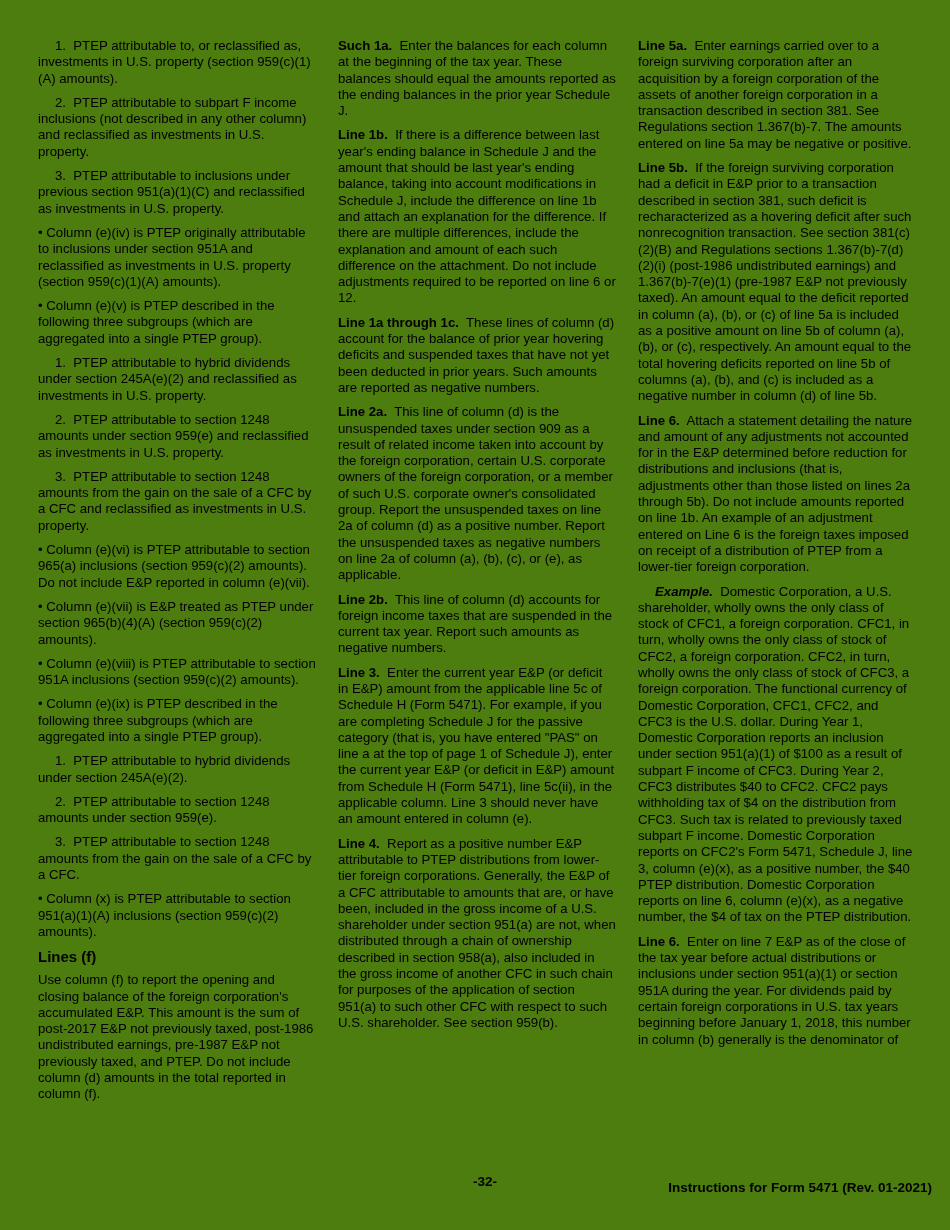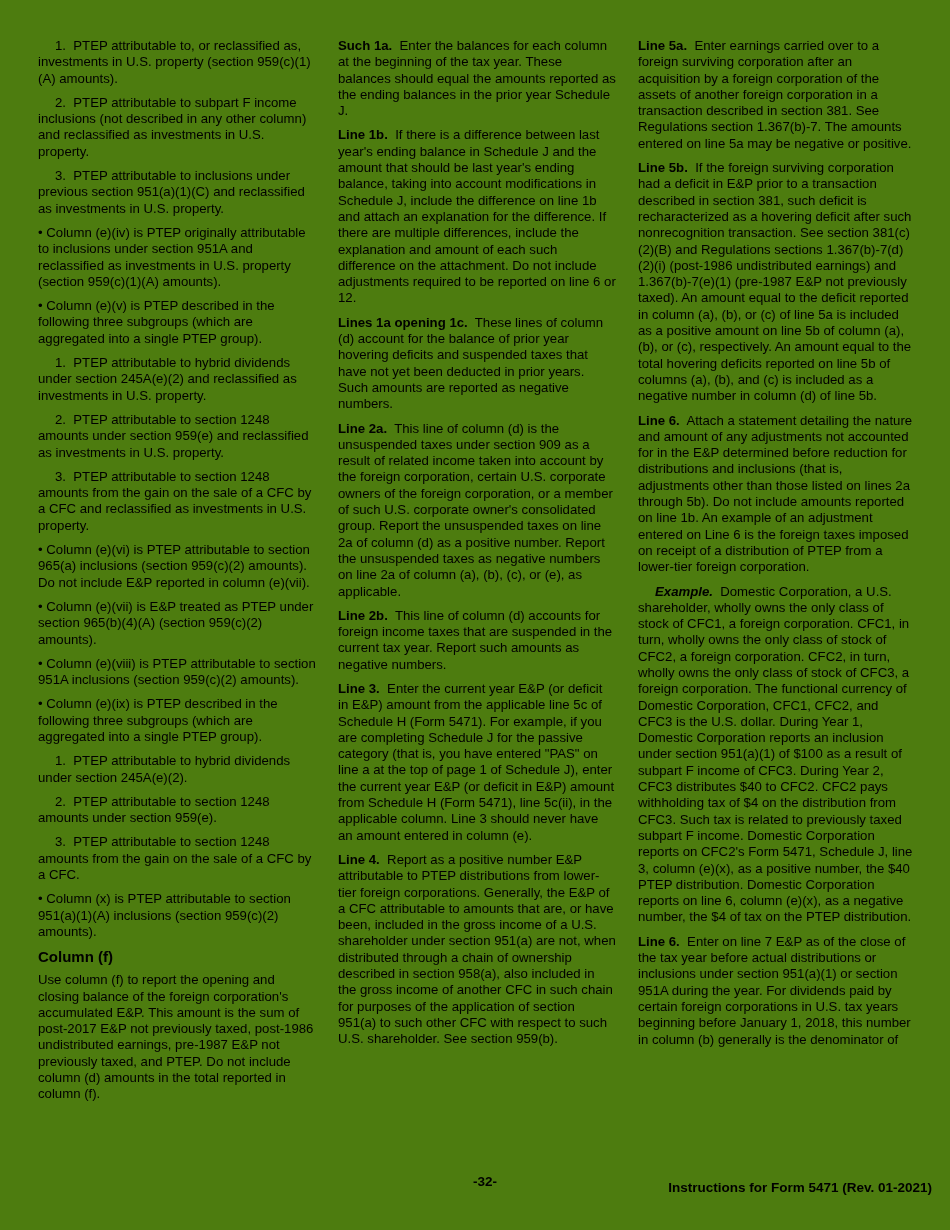--- a/index.html
+++ b/index.html
@@ -85,27 +85,27 @@
         <p class="numbered">2.&nbsp; PTEP attributable to section 1248 amounts under section 959(e) and reclassified as investments in U.S. property.</p>
         <p class="numbered">3.&nbsp; PTEP attributable to section 1248 amounts from the gain on the sale of a CFC by a CFC and reclassified as investments in U.S. property.</p>
         <p class="bullet"><span class="bullet-glyph">•&nbsp;</span>Column (e)(vi) is PTEP attributable to section 965(a) inclusions (section 959(c)(2) amounts). Do not include E&amp;P reported in column (e)(vii).</p>
         <p class="bullet"><span class="bullet-glyph">•&nbsp;</span>Column (e)(vii) is E&amp;P treated as PTEP under section 965(b)(4)(A) (section 959(c)(2) amounts).</p>
         <p class="bullet"><span class="bullet-glyph">•&nbsp;</span>Column (e)(viii) is PTEP attributable to section 951A inclusions (section 959(c)(2) amounts).</p>
         <p class="bullet"><span class="bullet-glyph">•&nbsp;</span>Column (e)(ix) is PTEP described in the following three subgroups (which are aggregated into a single PTEP group).</p>
         <p class="numbered">1.&nbsp; PTEP attributable to hybrid dividends under section 245A(e)(2).</p>
         <p class="numbered">2.&nbsp; PTEP attributable to section 1248 amounts under section 959(e).</p>
         <p class="numbered">3.&nbsp; PTEP attributable to section 1248 amounts from the gain on the sale of a CFC by a CFC.</p>
         <p class="bullet"><span class="bullet-glyph">•&nbsp;</span>Column (x) is PTEP attributable to section 951(a)(1)(A) inclusions (section 959(c)(2) amounts).</p>
-        <h2>Column (f)</h2>
+        <h2>Lines (f)</h2>
         <p class="plain">Use column (f) to report the opening and closing balance of the foreign corporation's accumulated E&amp;P. This amount is the sum of post-2017 E&amp;P not previously taxed, post-1986 undistributed earnings, pre-1987 E&amp;P not previously taxed, and PTEP. Do not include column (d) amounts in the total reported in column (f).</p>
       </div>
     <div class="col">
         <p class="para"><span class="lead">Such 1a.</span>&nbsp; Enter the balances for each column at the beginning of the tax year. These balances should equal the amounts reported as the ending balances in the prior year Schedule J.</p>
         <p class="para"><span class="lead">Line 1b.</span>&nbsp; If there is a difference between last year's ending balance in Schedule J and the amount that should be last year's ending balance, taking into account modifications in Schedule J, include the difference on line 1b and attach an explanation for the difference. If there are multiple differences, include the explanation and amount of each such difference on the attachment. Do not include adjustments required to be reported on line 6 or 12.</p>
-        <p class="para"><span class="lead">Lines 1a opening 1c.</span>&nbsp; These lines of column (d) account for the balance of prior year hovering deficits and suspended taxes that have not yet been deducted in prior years. Such amounts are reported as negative numbers.</p>
+        <p class="para"><span class="lead">Line 1a through 1c.</span>&nbsp; These lines of column (d) account for the balance of prior year hovering deficits and suspended taxes that have not yet been deducted in prior years. Such amounts are reported as negative numbers.</p>
         <p class="para"><span class="lead">Line 2a.</span>&nbsp; This line of column (d) is the unsuspended taxes under section 909 as a result of related income taken into account by the foreign corporation, certain U.S. corporate owners of the foreign corporation, or a member of such U.S. corporate owner's consolidated group. Report the unsuspended taxes on line 2a of column (d) as a positive number. Report the unsuspended taxes as negative numbers on line 2a of column (a), (b), (c), or (e), as applicable.</p>
         <p class="para"><span class="lead">Line 2b.</span>&nbsp; This line of column (d) accounts for foreign income taxes that are suspended in the current tax year. Report such amounts as negative numbers.</p>
         <p class="para"><span class="lead">Line 3.</span>&nbsp; Enter the current year E&amp;P (or deficit in E&amp;P) amount from the applicable line 5c of Schedule H (Form 5471). For example, if you are completing Schedule J for the passive category (that is, you have entered "PAS" on line a at the top of page 1 of Schedule J), enter the current year E&amp;P (or deficit in E&amp;P) amount from Schedule H (Form 5471), line 5c(ii), in the applicable column. Line 3 should never have an amount entered in column (e).</p>
         <p class="para"><span class="lead">Line 4.</span>&nbsp; Report as a positive number E&amp;P attributable to PTEP distributions from lower-tier foreign corporations. Generally, the E&amp;P of a CFC attributable to amounts that are, or have been, included in the gross income of a U.S. shareholder under section 951(a) are not, when distributed through a chain of ownership described in section 958(a), also included in the gross income of another CFC in such chain for purposes of the application of section 951(a) to such other CFC with respect to such U.S. shareholder. See section 959(b).</p>
       </div>
     <div class="col">
         <p class="para"><span class="lead">Line 5a.</span>&nbsp; Enter earnings carried over to a foreign surviving corporation after an acquisition by a foreign corporation of the assets of another foreign corporation in a transaction described in section 381. See Regulations section 1.367(b)-7. The amounts entered on line 5a may be negative or positive.</p>
         <p class="para"><span class="lead">Line 5b.</span>&nbsp; If the foreign surviving corporation had a deficit in E&amp;P prior to a transaction described in section 381, such deficit is recharacterized as a hovering deficit after such nonrecognition transaction. See section 381(c)(2)(B) and Regulations sections 1.367(b)-7(d)(2)(i) (post-1986 undistributed earnings) and 1.367(b)-7(e)(1) (pre-1987 E&amp;P not previously taxed). An amount equal to the deficit reported in column (a), (b), or (c) of line 5a is included as a positive amount on line 5b of column (a), (b), or (c), respectively. An amount equal to the total hovering deficits reported on line 5b of columns (a), (b), and (c) is included as a negative number in column (d) of line 5b.</p>
         <p class="para"><span class="lead">Line 6.</span>&nbsp; Attach a statement detailing the nature and amount of any adjustments not accounted for in the E&amp;P determined before reduction for distributions and inclusions (that is, adjustments other than those listed on lines 2a through 5b). Do not include amounts reported on line 1b. An example of an adjustment entered on Line 6 is the foreign taxes imposed on receipt of a distribution of PTEP from a lower-tier foreign corporation.</p>
         <p class="example"><span class="lead">Example.</span>&nbsp; Domestic Corporation, a U.S. shareholder, wholly owns the only class of stock of CFC1, a foreign corporation. CFC1, in turn, wholly owns the only class of stock of CFC2, a foreign corporation. CFC2, in turn, wholly owns the only class of stock of CFC3, a foreign corporation. The functional currency of Domestic Corporation, CFC1, CFC2, and CFC3 is the U.S. dollar. During Year 1, Domestic Corporation reports an inclusion under section 951(a)(1) of $100 as a result of subpart F income of CFC3. During Year 2, CFC3 distributes $40 to CFC2. CFC2 pays withholding tax of $4 on the distribution from CFC3. Such tax is related to previously taxed subpart F income. Domestic Corporation reports on CFC2's Form 5471, Schedule J, line 3, column (e)(x), as a positive number, the $40 PTEP distribution. Domestic Corporation reports on line 6, column (e)(x), as a negative number, the $4 of tax on the PTEP distribution.</p>

